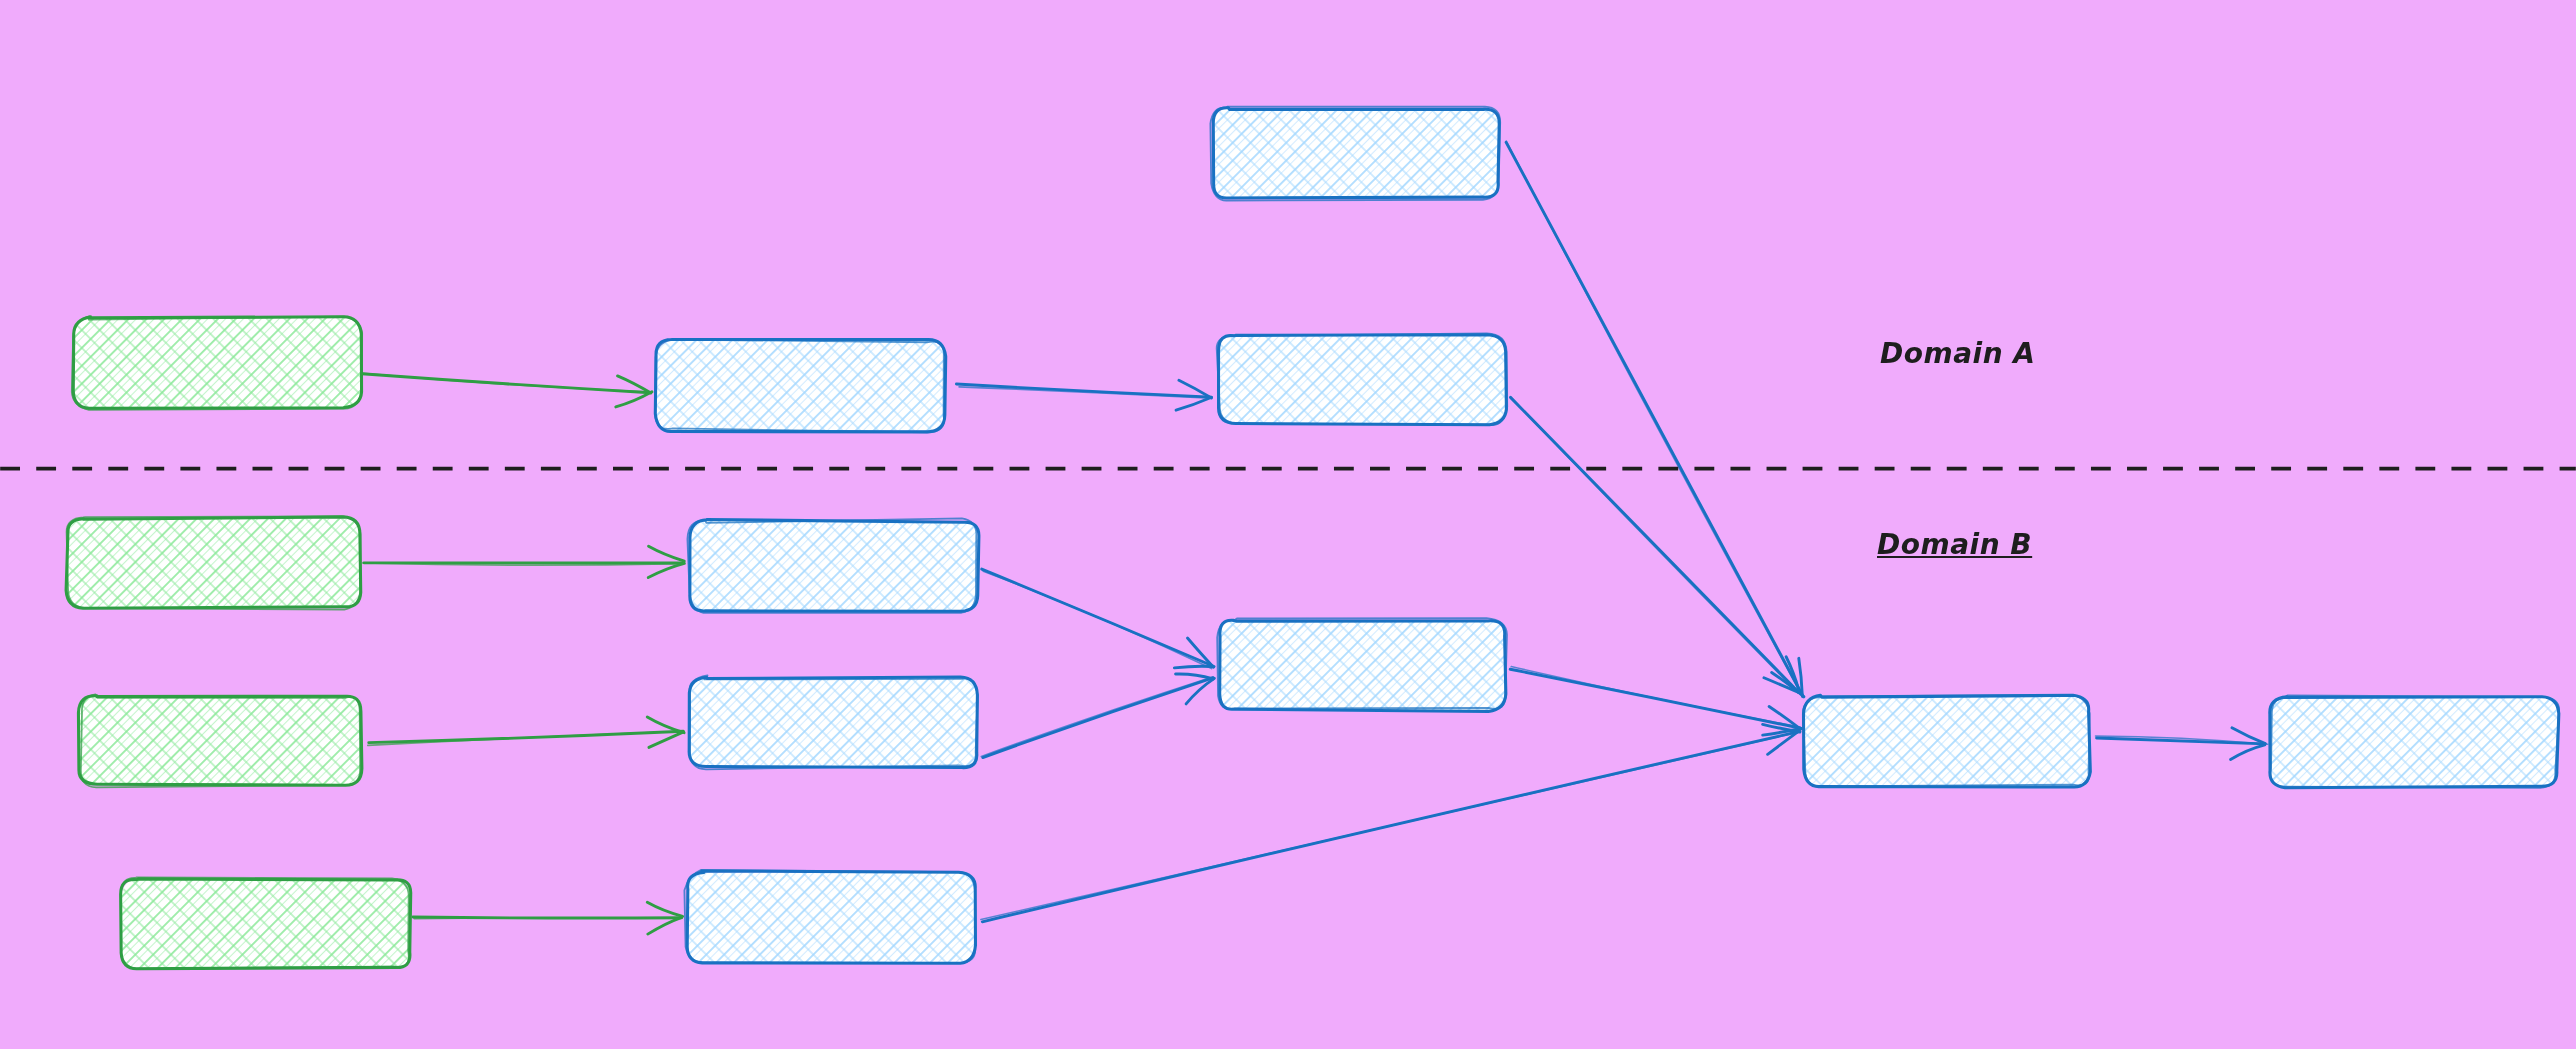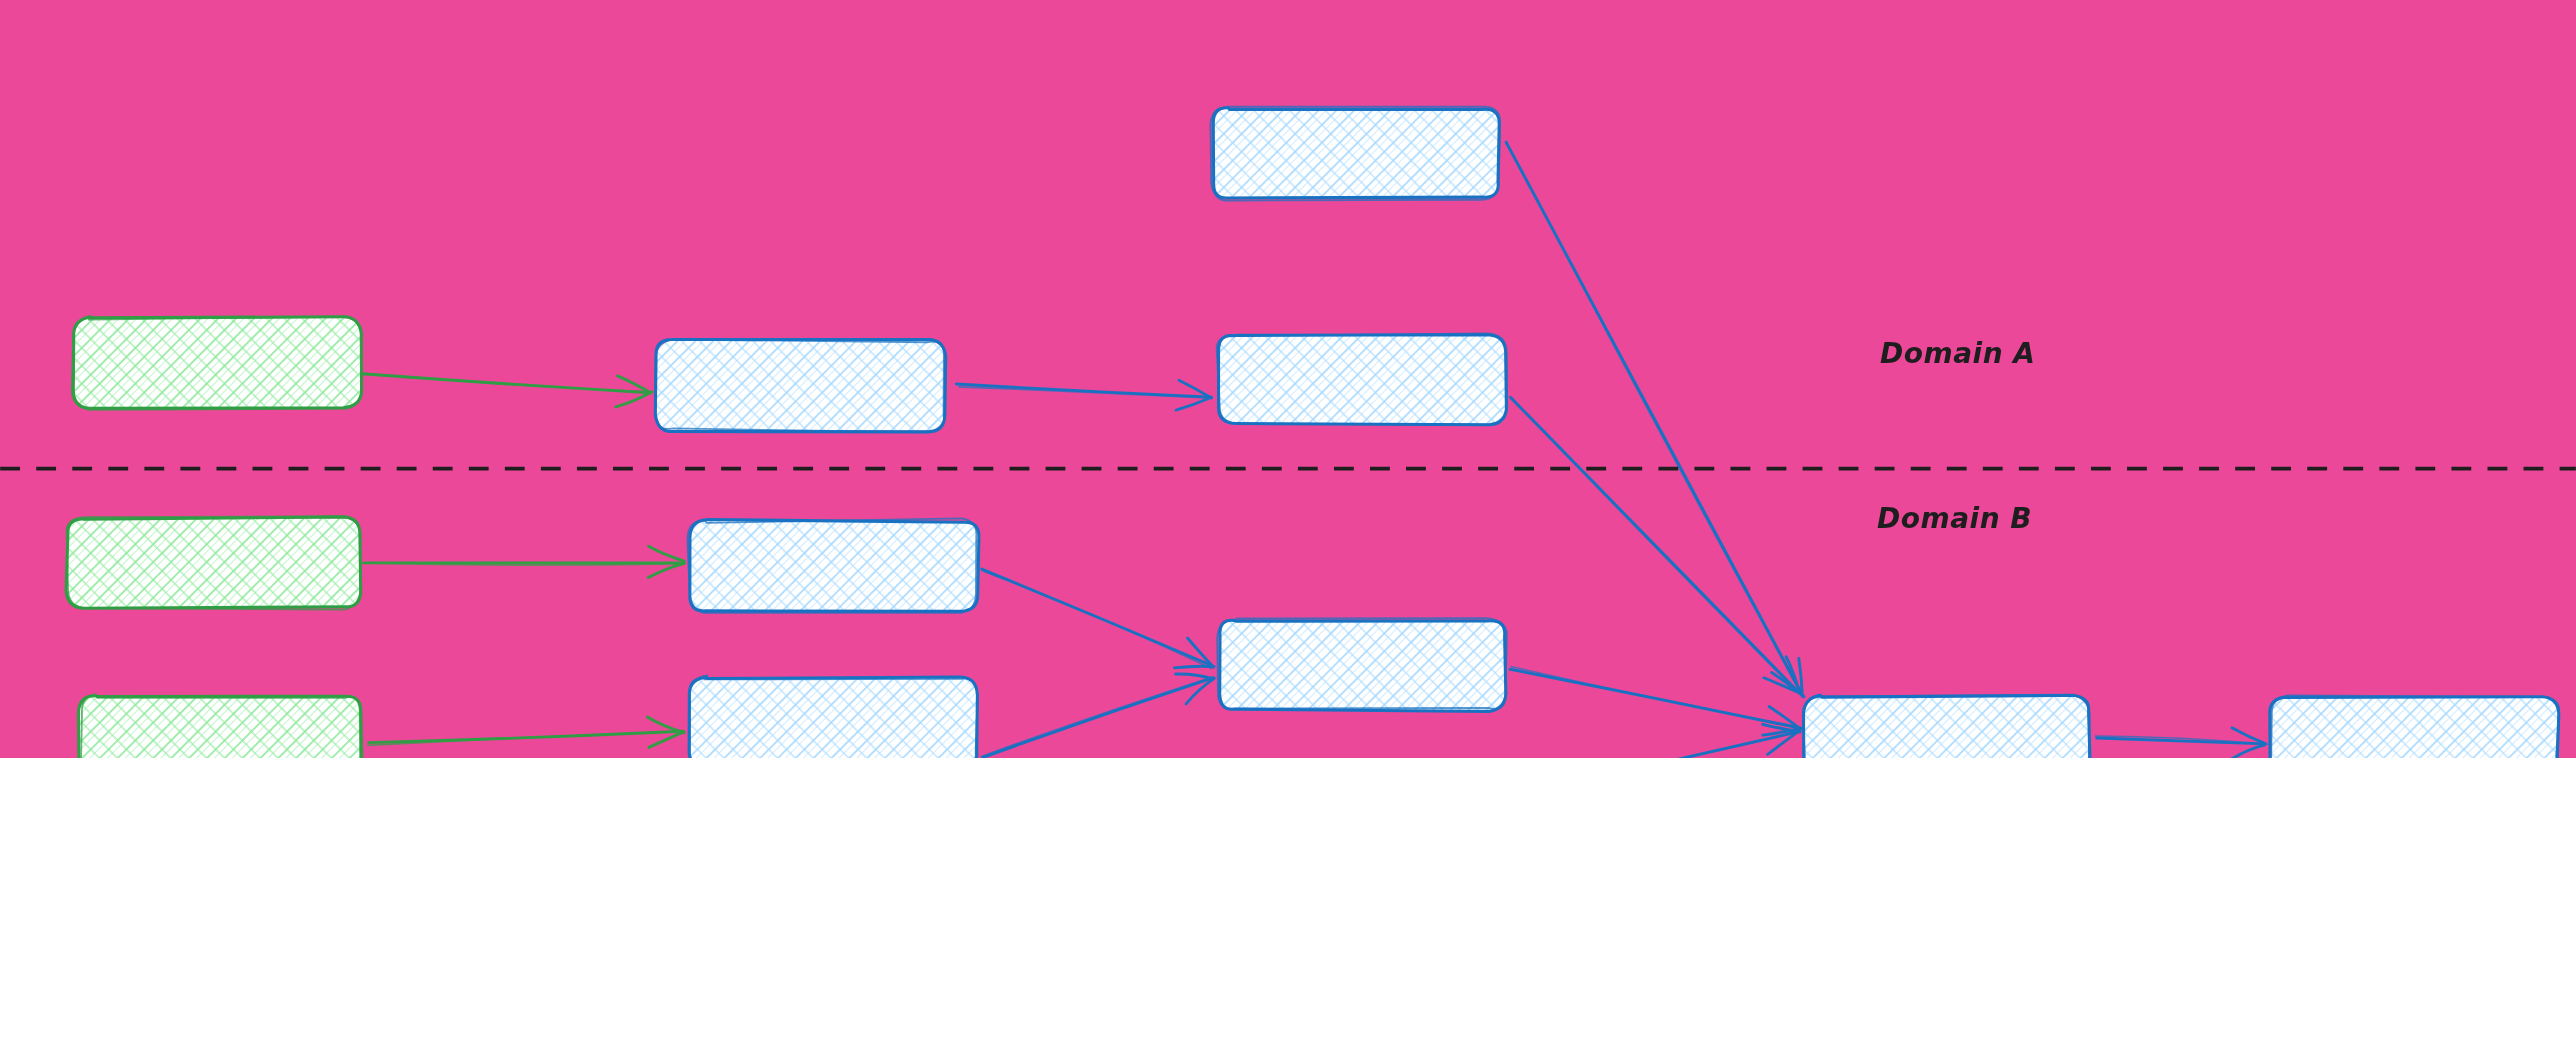--- a/index.html
+++ b/index.html
@@ -7,22 +7,22 @@
     margin: 0;
     padding: 0;
     background: #ffffff;
   }
   body {
     font-family: "DejaVu Sans", sans-serif;
   }
   #canvas {
     position: relative;
     width: 2576px;
-    height: 758px;
-    background: #ec4899;
+    height: 1049px;
+    background: #f0abfc;
     overflow: hidden;
   }
   #sketch {
     position: absolute;
     top: 0;
     left: 0;
     width: 2576px;
     height: 1049px;
   }
   .domain-label {
@@ -30,21 +30,21 @@
     font-family: "DejaVu Sans", sans-serif;
     font-size: 28px;
     font-style: italic;
     font-weight: 600;
     color: #1e1e1e;
     letter-spacing: 0.5px;
     white-space: nowrap;
     user-select: none;
   }
   #label-domain-a { left: 1880px; top: 337px; }
-  #label-domain-b { left: 1877px; top: 502px; }
+  #label-domain-b { left: 1877px; top: 528px; text-decoration: underline; }
 </style>
 </head>
 <body>
 
 <div id="canvas">
 
   <svg id="sketch" viewBox="0 0 2858 1164" xmlns="http://www.w3.org/2000/svg">
       <defs>
         <pattern id="hatch-green" width="14" height="14" patternUnits="userSpaceOnUse" patternTransform="rotate(45)">
           <rect width="14" height="14" fill="#ffffff"></rect>

